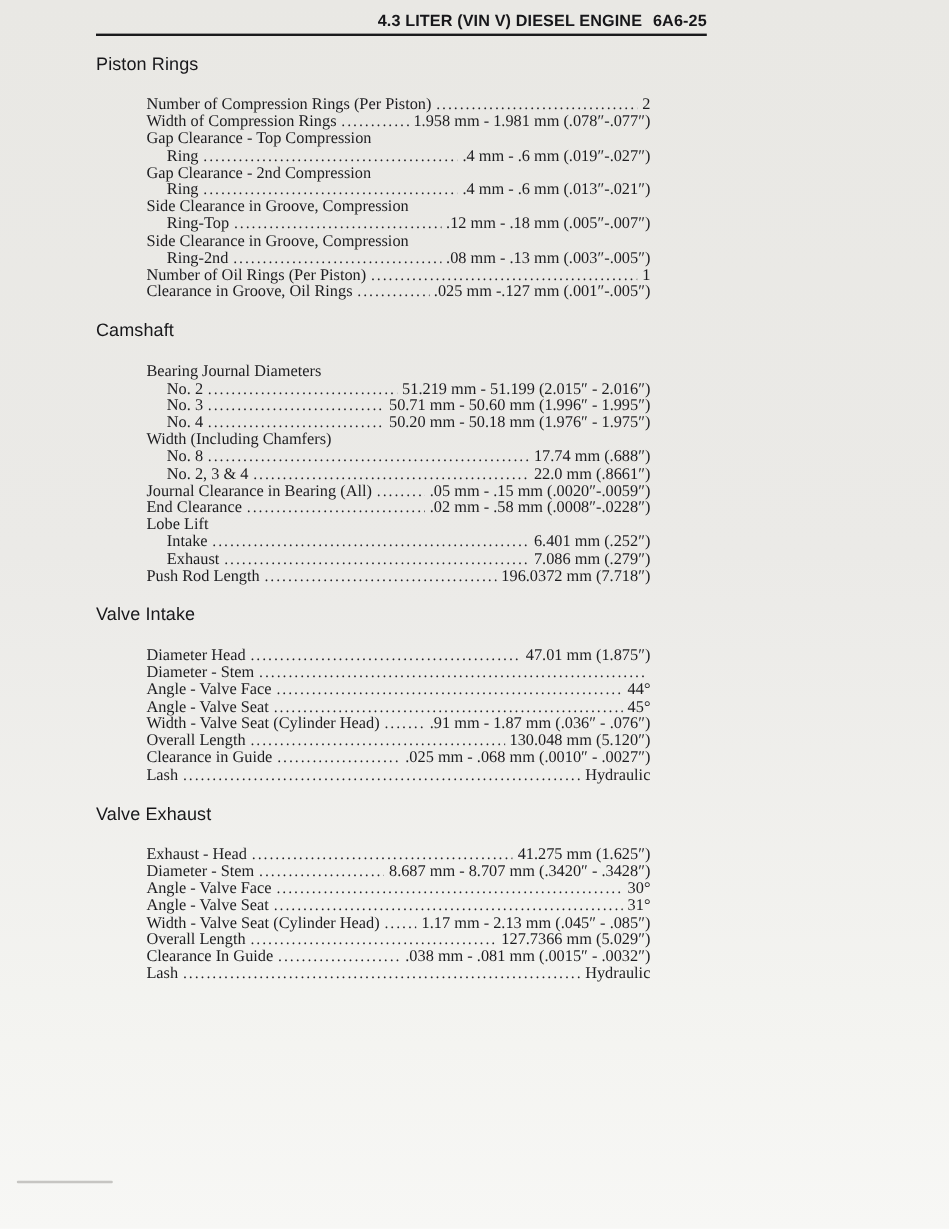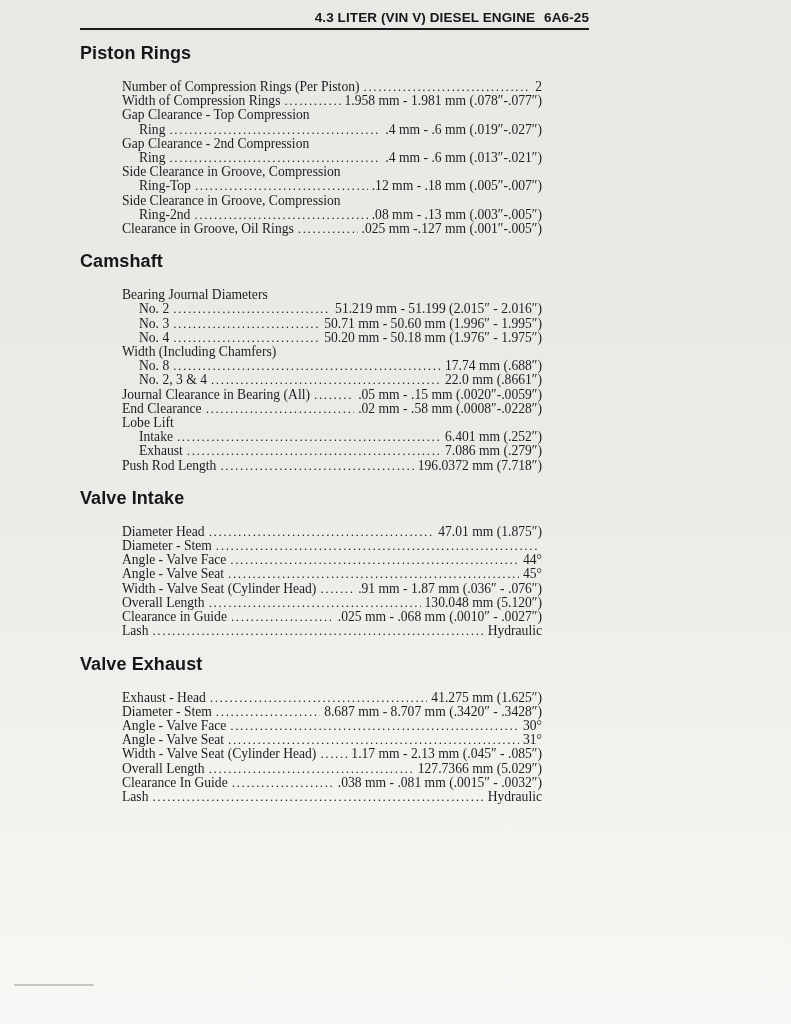--- a/index.html
+++ b/index.html
@@ -42,22 +42,22 @@
   }
   #sections {
     position: absolute;
     top: 0;
     left: 0;
     right: 0;
     padding: 46px 84px 0 80px;
   }
   .section-heading {
     font-family: "Liberation Sans", sans-serif;
-    font-weight: bold;
-    font-size: 18px;
+    font-weight: normal;
+    font-size: 15px;
     line-height: 15px;
     color: #17171a;
     margin: 18px 0 19px 0;
     letter-spacing: 0.1px;
   }
   .spec-section:first-child .section-heading { margin-top: 0; }
   .rows { margin-left: 42px; }
   .row {
     display: flex;
     align-items: flex-start;
@@ -141,20 +141,25 @@
           </div>
           <div class="row group">
             <span class="label">Side Clearance in Groove, Compression</span>
           </div>
           <div class="row indent">
             <span class="label">Ring-2nd</span>
             <span class="dots"></span>
             <span class="value">.08 mm - .13 mm (.003″-.005″)</span>
           </div>
           <div class="row">
+            <span class="label">Number of Oil Rings (Per Piston)</span>
+            <span class="dots"></span>
+            <span class="value">1</span>
+          </div>
+          <div class="row">
             <span class="label">Clearance in Groove, Oil Rings</span>
             <span class="dots"></span>
             <span class="value">.025 mm -.127 mm (.001″-.005″)</span>
           </div>
         </div>
       </section>
       <section class="spec-section">
         <h2 class="section-heading">Camshaft</h2>
         <div class="rows">
           <div class="row group">

